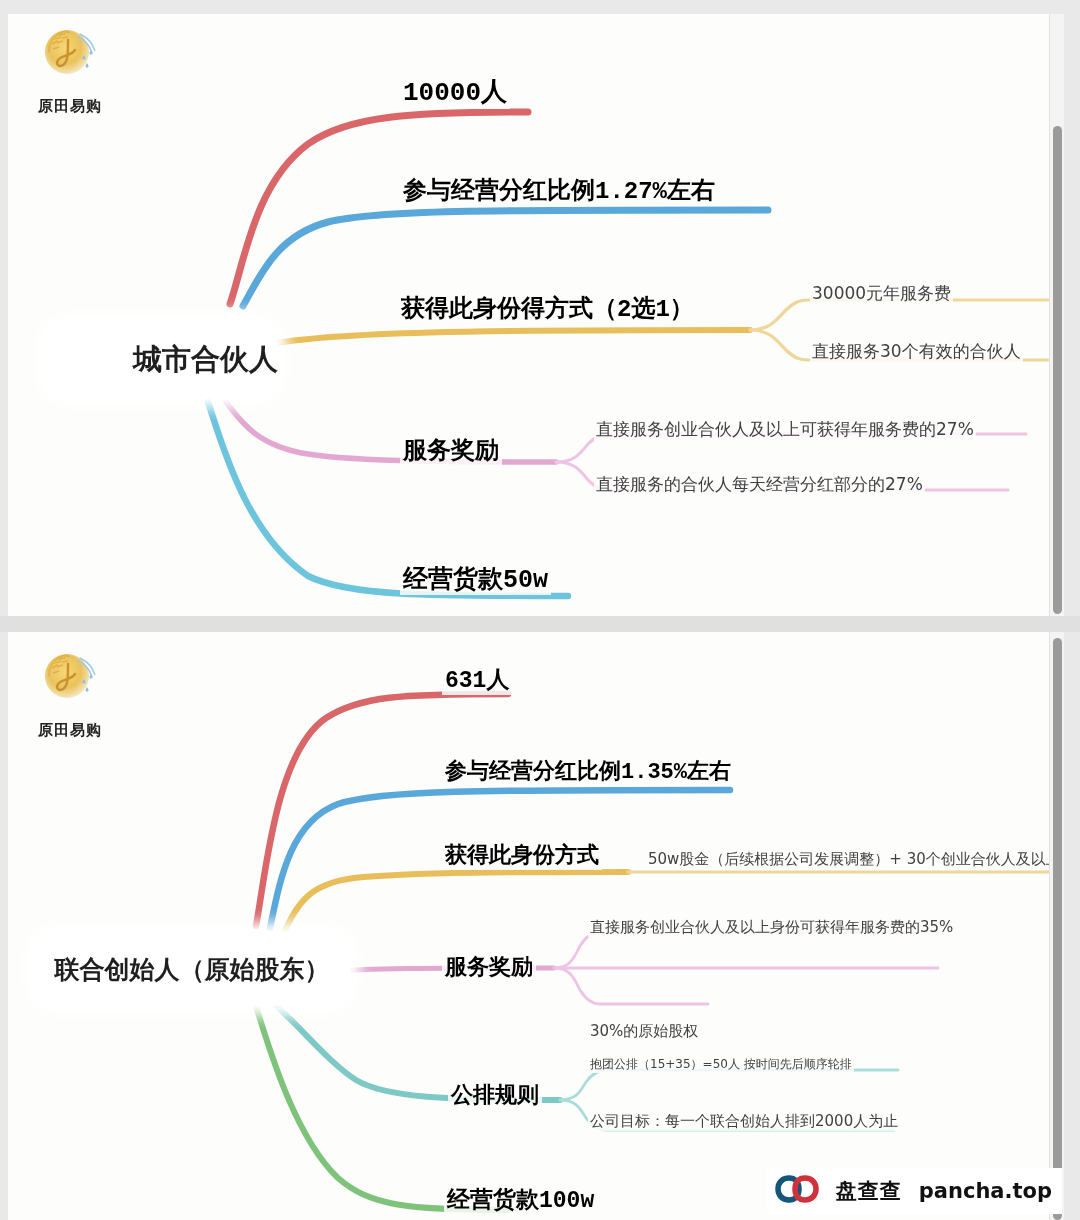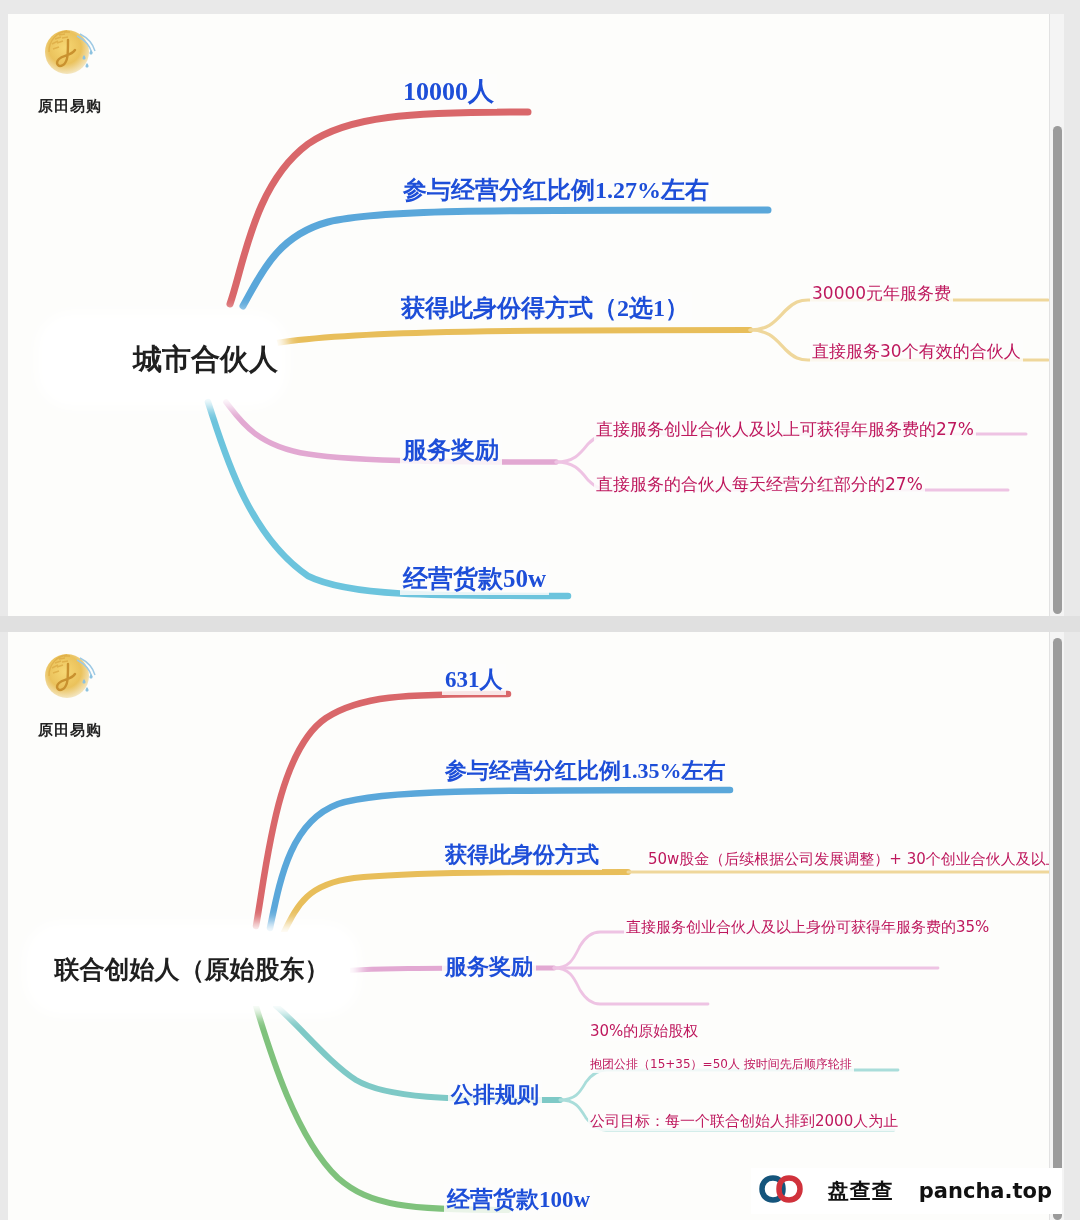--- a/index.html
+++ b/index.html
@@ -43,51 +43,51 @@
   .center-node span{
     font-weight:bold;
     color:#1f1f1f;
     white-space:nowrap;
     font-family:"DejaVu Sans",sans-serif;
   }
 
   .branch-label{
     position:absolute;
     font-weight:bold;
-    color:#1d4ed8;
+    color:#000000;
     white-space:nowrap;
     z-index:3;
-    font-family:Liberation Serif, serif;
+    font-family:Liberation Mono, monospace;
     background:rgba(253,253,251,.85);
     padding:0 3px;
   }
   .leaf-label{
     position:absolute;
-    color:#be185d;
+    color:#404040;
     white-space:nowrap;
     z-index:3;
     font-family:"DejaVu Sans",sans-serif;
     background:rgba(253,253,251,.85);
     padding:0 2px;
   }
 
   
   .scroll-track{
     position:absolute;right:0;width:14px;background:#f4f4f4;
     border-left:1px solid #e2e2e2;z-index:6;
   }
   .scroll-thumb{
     position:absolute;right:2px;width:9px;border-radius:5px;
     background:#9b9b9b;z-index:7;
   }
 
   
   .watermark{
     position:absolute;right:18px;bottom:6px;
-    display:flex;align-items:center;gap:25px;
+    display:flex;align-items:center;gap:17px;
     background:#ffffff;padding:6px 10px 6px 8px;
     z-index:9;
     justify-content:center;
   }
   .wm-text{
     font-weight:bold;font-size:21px;color:#111;
     font-family:"DejaVu Sans",sans-serif;letter-spacing:1px;
   }
   .wm-url{
     font-weight:bold;font-size:21px;color:#111;
@@ -241,21 +241,21 @@
   <div class="branch-label" style="left:434px;top:32px;font-size:23px;">631人</div>
 
   <div class="branch-label" style="left:434px;top:124px;font-size:22px;">参与经营分红比例1.35%左右</div>
 
   <div class="branch-label" style="left:434px;top:208px;font-size:22px;">获得此身份方式</div>
 
   <div class="leaf-label" style="left:638px;top:218px;font-size:15px;">50w股金（后续根据公司发展调整）+ 30个创业合伙人及以上身份</div>
 
   <div class="branch-label" style="left:434px;top:320px;font-size:22px;">服务奖励</div>
 
-  <div class="leaf-label" style="left:580px;top:286px;font-size:15px;margin-left:36px;">直接服务创业合伙人及以上身份可获得年服务费的35%</div>
+  <div class="leaf-label" style="left:580px;top:286px;font-size:15px;">直接服务创业合伙人及以上身份可获得年服务费的35%</div>
   <div class="leaf-label" style="left:580px;top:390px;font-size:15px;">30%的原始股权</div>
 
   <div class="branch-label" style="left:440px;top:448px;font-size:22px;">公排规则</div>
 
   <div class="leaf-label" style="left:580px;top:424px;font-size:12px;">抱团公排（15+35）=50人 按时间先后顺序轮排</div>
   <div class="leaf-label" style="left:580px;top:480px;font-size:15px;">公司目标：每一个联合创始人排到2000人为止</div>
 
   <div class="branch-label" style="left:436px;top:552px;font-size:23px;">经营货款100w</div>
 
   <div class="scroll-track" style="top:0;height:588px;"></div>

